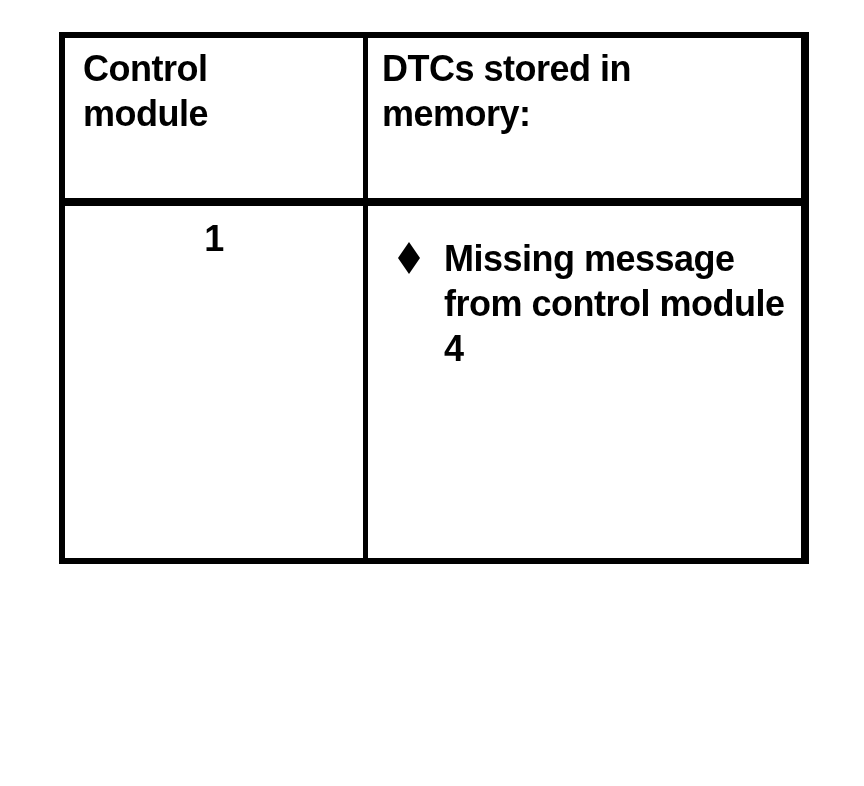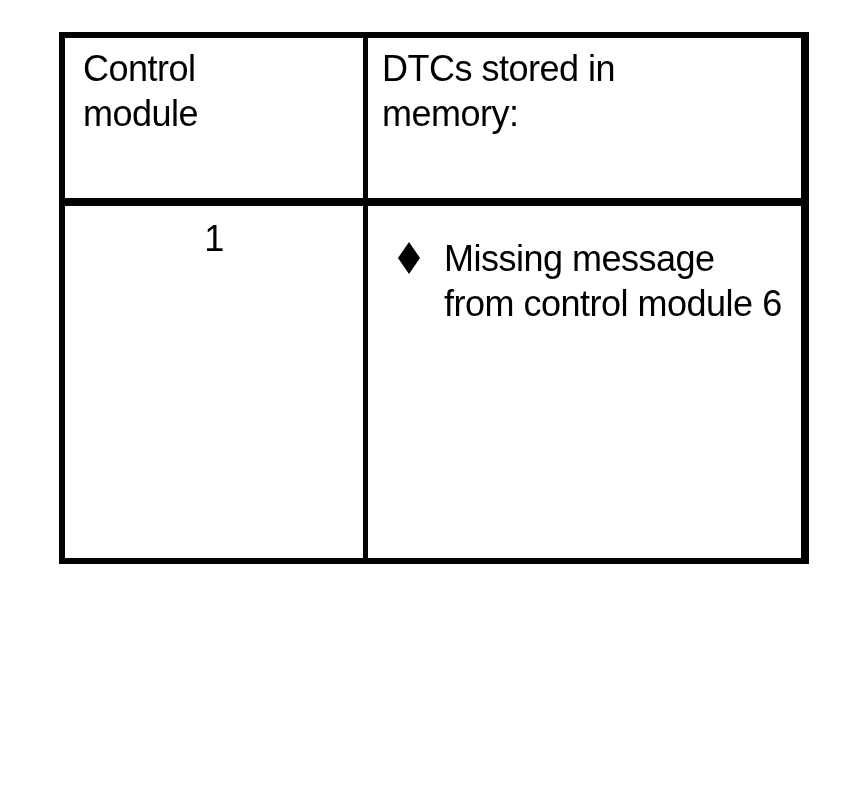--- a/index.html
+++ b/index.html
@@ -34,21 +34,21 @@
     box-sizing: border-box;
     overflow: hidden;
   }
   .col1 {
     border-right: 5px solid #000000;
   }
   .header {
     border-bottom: 8px solid #000000;
   }
   .htext, .btext, .num {
-    font-weight: 400;
+    font-weight: 700;
     font-size: 36px;
     line-height: 45px;
     letter-spacing: -0.5px;
     color: #000000;
   }
   .header.col1 {
     padding: 8px 14px 0 18px;
   }
   .header.col1 .htext {
     display: block;
@@ -102,18 +102,18 @@
       <span class="htext">DTCs stored in memory:</span>
     </div>
 
     <div class="cell body col1">
       <div class="num">1</div>
     </div>
 
     <div class="cell body col2">
       <div class="bullet-item">
         <span class="diamond"></span>
-        <span class="btext">Missing message from control module 6</span>
+        <span class="btext">Missing message from control module 4</span>
       </div>
     </div>
 
   </div>
 </div>
 
 </body></html>

